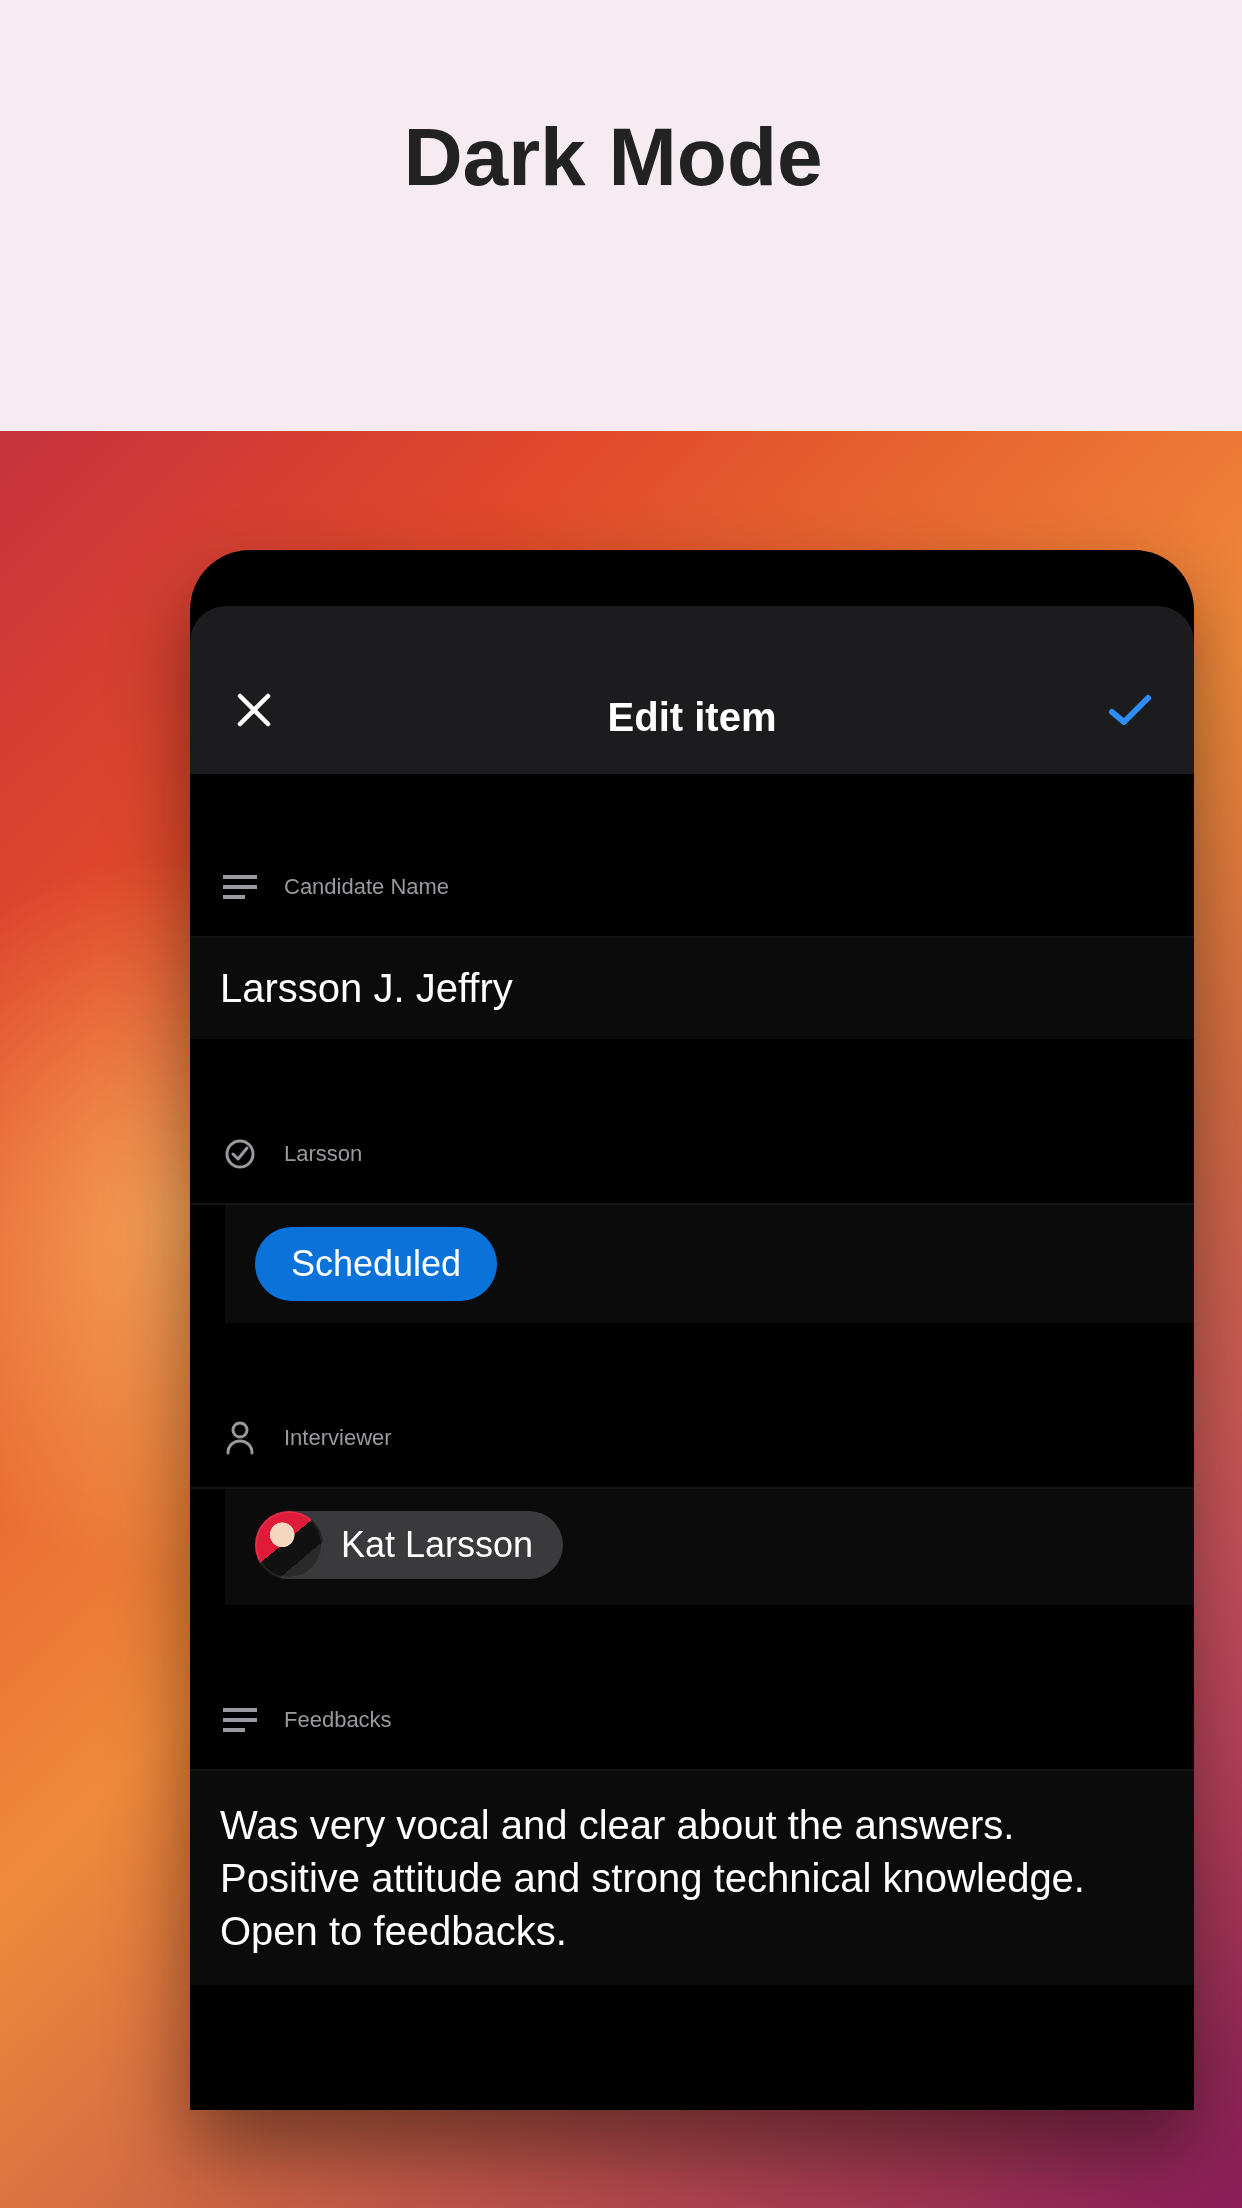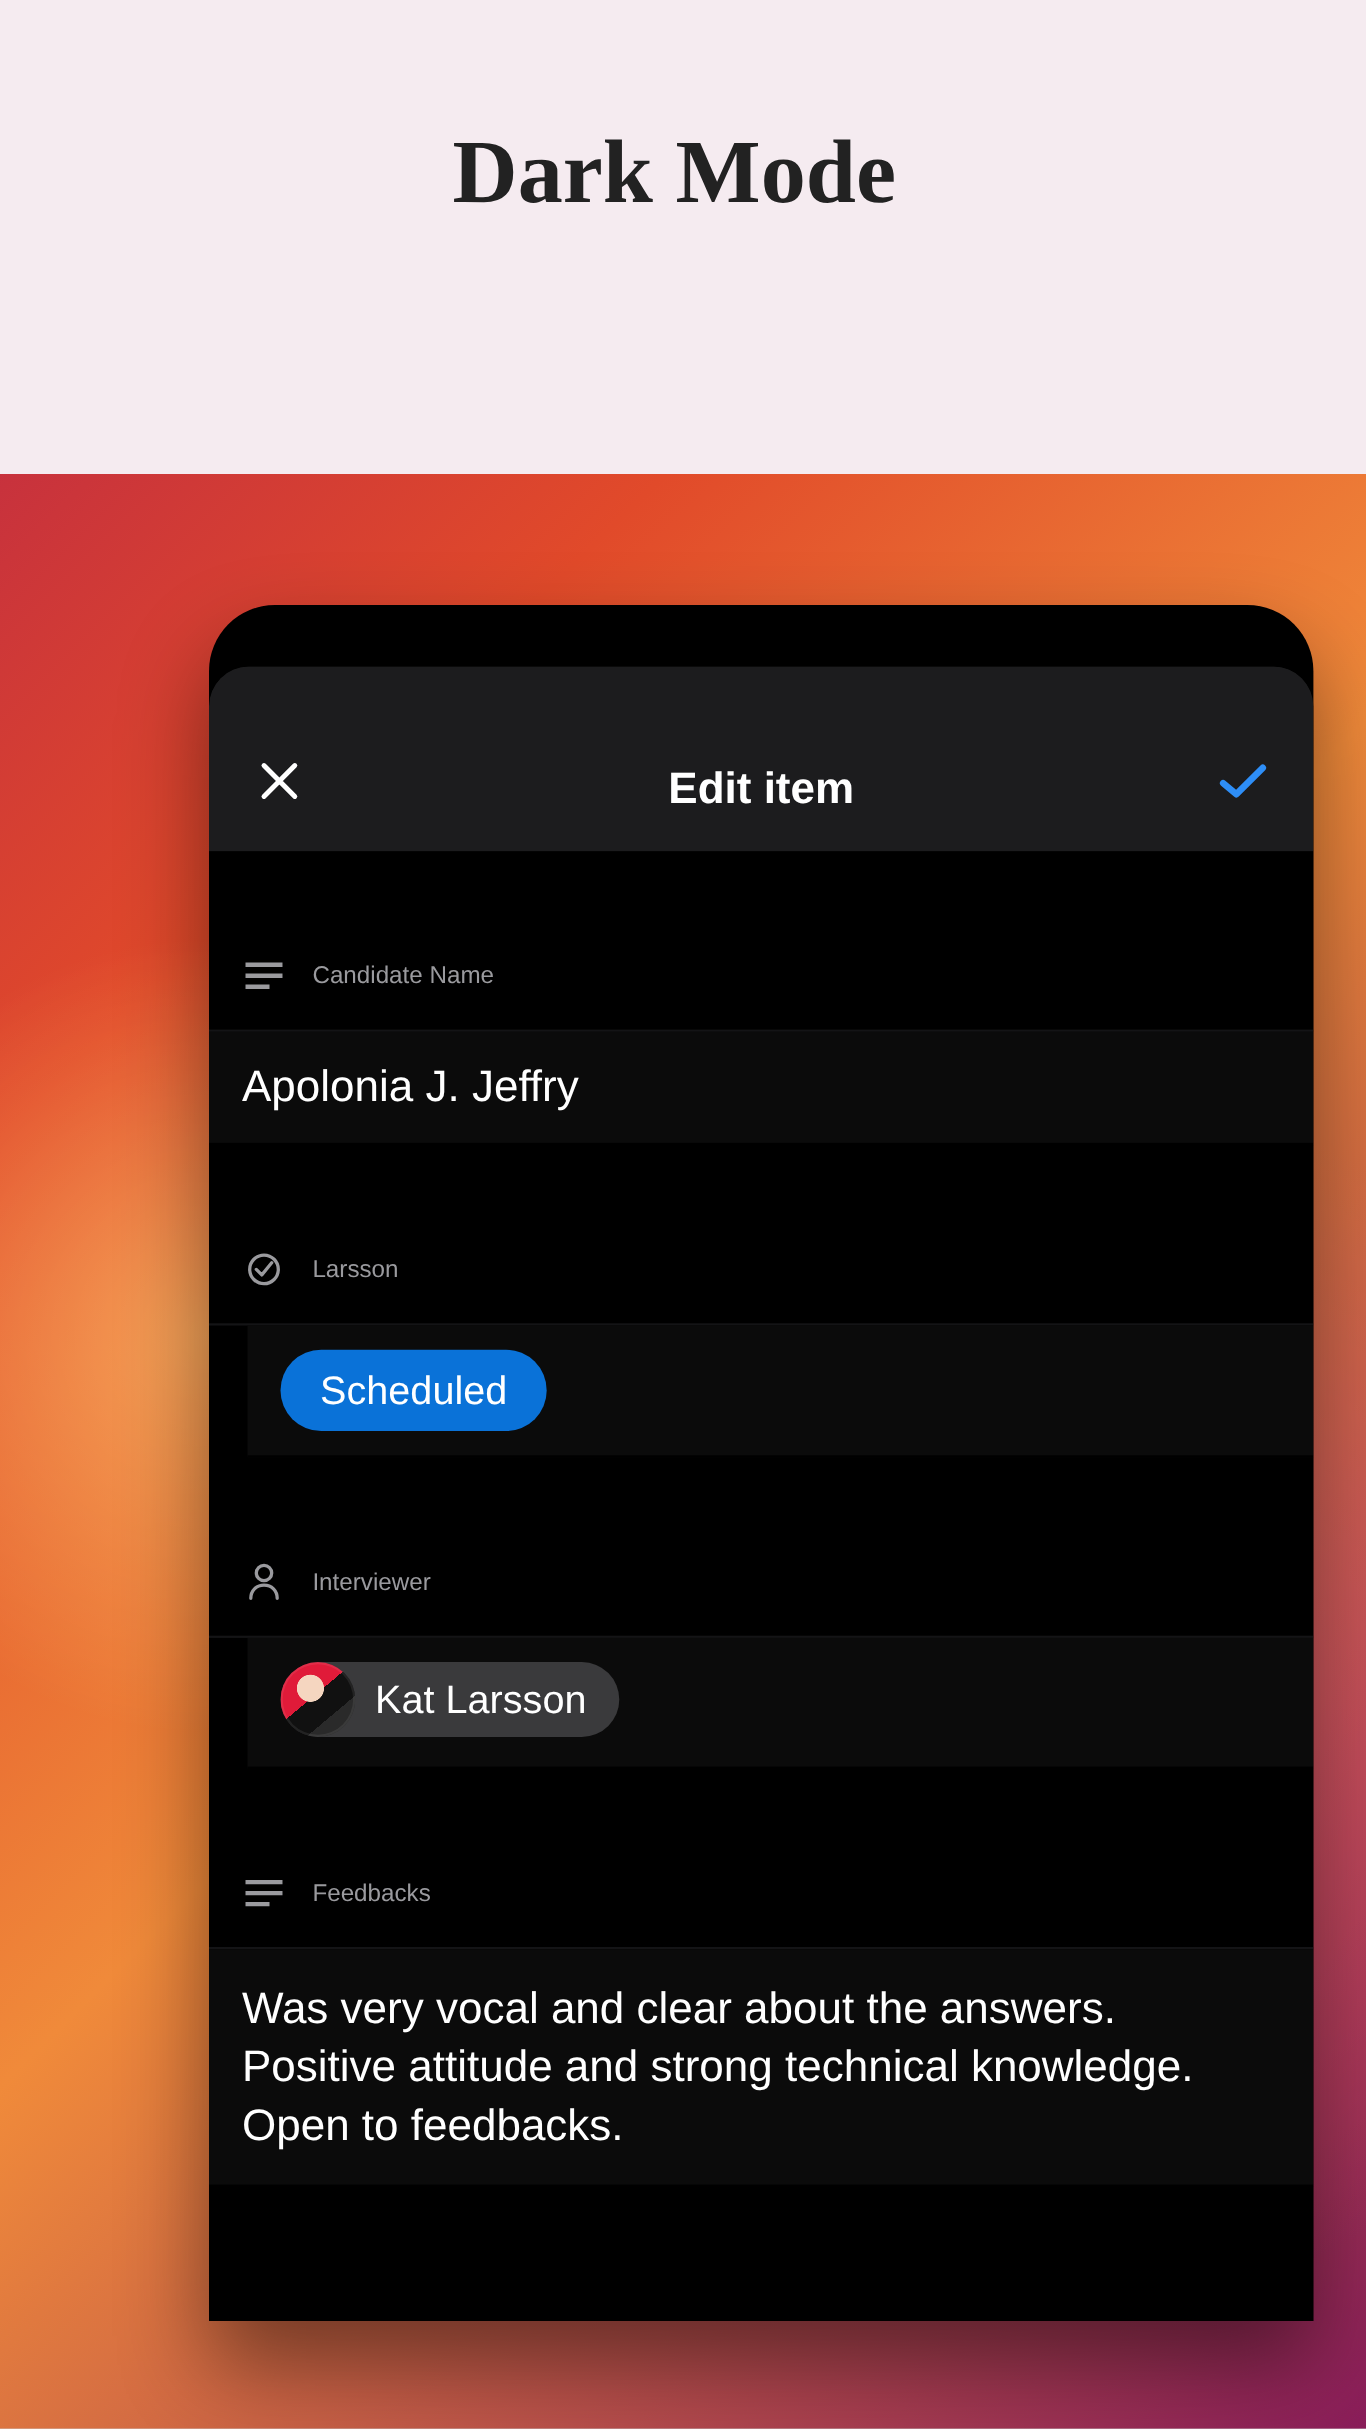--- a/index.html
+++ b/index.html
@@ -23,21 +23,20 @@
     mix-blend-mode: screen;
   }
 
   .headline {
     position: absolute;
     top: 110px; left: 0; right: 16px;
     text-align: center;
     font-size: 82px;
     font-weight: 600;
     color: #222;
-    font-family: Liberation Serif, serif;
   }
 
   .device {
     position: absolute;
     left: 190px; top: 550px;
     width: 1004px; height: 1560px;
     border-radius: 60px 60px 0 0;
     background: #000;
     box-shadow: 0 40px 80px rgba(0,0,0,.45);
     overflow: hidden;
@@ -180,21 +179,21 @@
       <div class="section-gap"></div>
       <div class="field-label-row">
         <span class="ficon">
           <svg width="34" height="26" viewBox="0 0 34 26">
               <path d="M0 3h34M0 13h34M0 23h22" stroke="#9a9a9e" stroke-width="4"></path>
             </svg>
         </span>
         <span class="field-label-text">Candidate Name</span>
       </div>
       <div class="field-value-row">
-        <span>Apolonia J. Jeffry</span>
+        <span>Larsson J. Jeffry</span>
       </div>
 
       <div class="section-gap"></div>
       <div class="field-label-row">
         <span class="ficon">
           <svg width="32" height="32" viewBox="0 0 32 32">
               <circle cx="16" cy="16" r="13" stroke="#9a9a9e" stroke-width="3" fill="none"></circle>
               <path d="M9 16l5 5 9-11" stroke="#9a9a9e" stroke-width="3" fill="none" stroke-linecap="round" stroke-linejoin="round"></path>
             </svg>
         </span>

